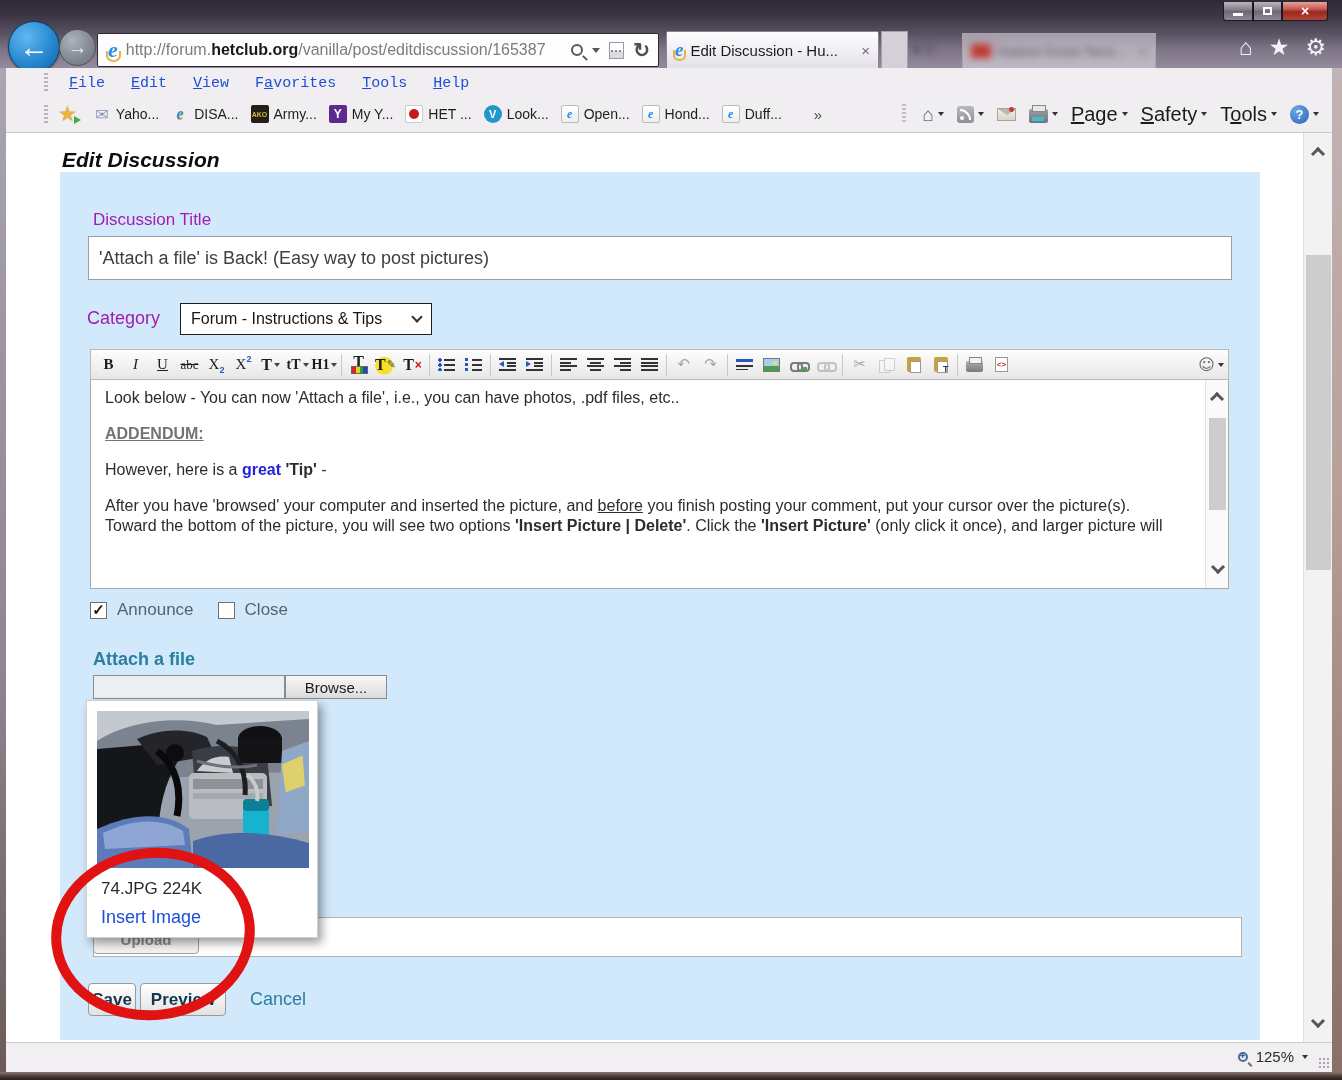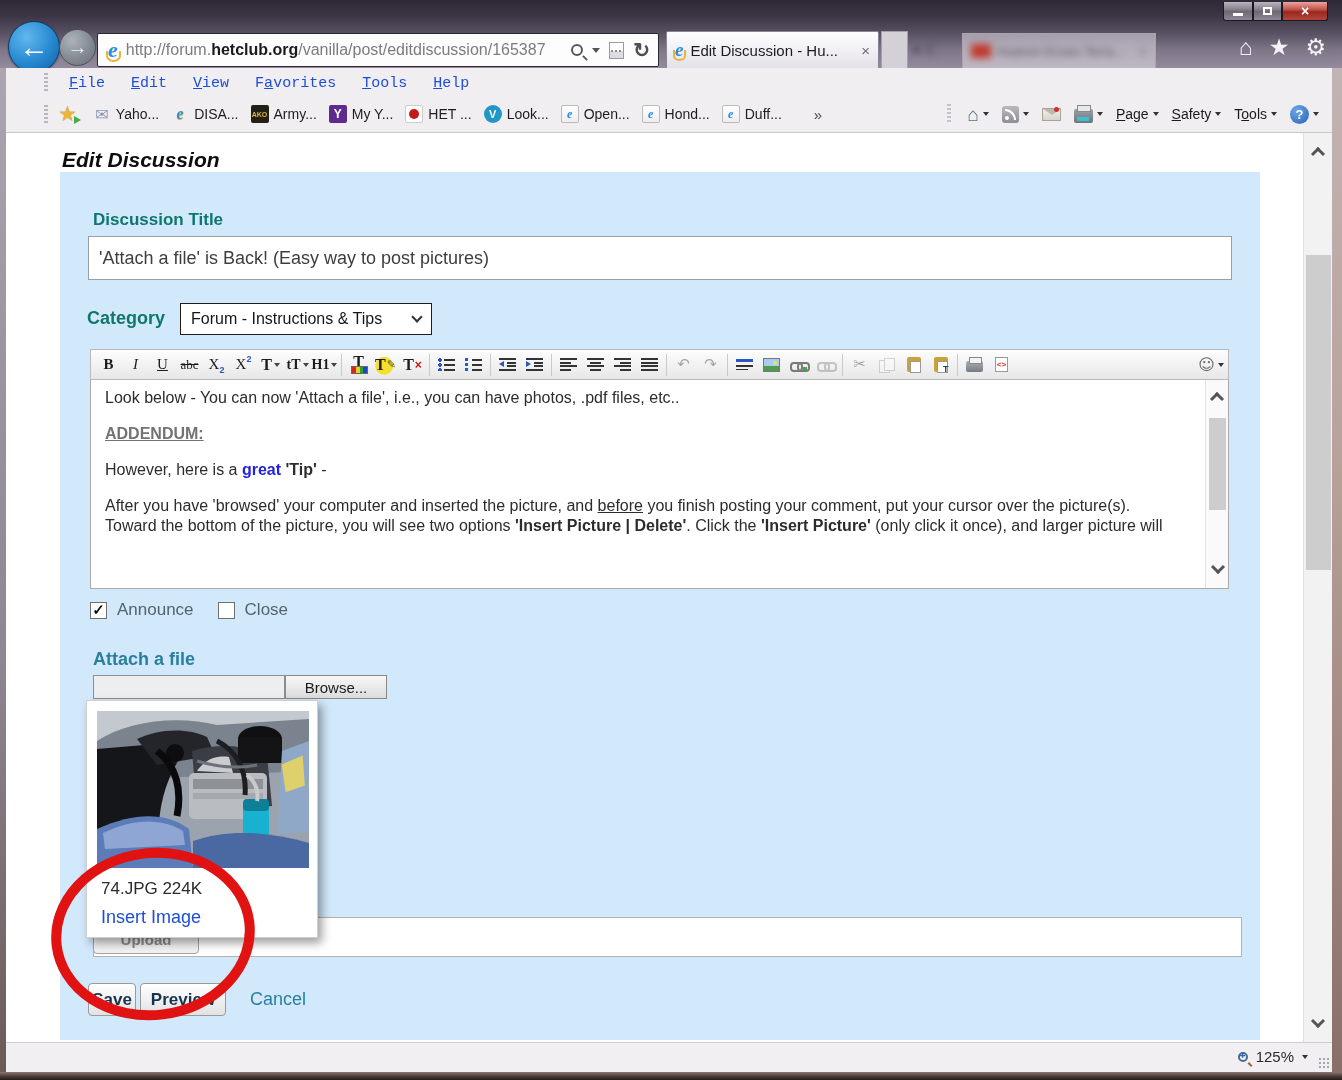--- a/index.html
+++ b/index.html
@@ -77,39 +77,39 @@
   .fav-y { background:#5f2a8e; color:#fff; font-weight:bold; font-size:12px; border-radius:2px; }
   .fav-het { background:#fff; border:1px solid #ccc; border-radius:2px; }
   .fav-het::before { content:""; width:10px; height:10px; border-radius:50%; background:#c41a1a; }
   .fav-vanilla { background:#2196c9; color:#fff; font-weight:bold; font-size:11px; border-radius:50%; }
   .fav-page { background:linear-gradient(180deg,#fff,#eee); border:1px solid #bbb; border-radius:2px; }
   .fav-page::before { content:"e"; font-family:"Liberation Serif",serif; font-style:italic; font-weight:bold; font-size:12px; color:#2a8de0; }
   .fav-more { font-size:15px; color:#4a4a4a; margin-left:26px; }
   .cmdbar { margin-left:auto; display:flex; align-items:center; gap:7px; padding-right:10px; }
   .cmd-sep { width:4px; height:20px; background:repeating-linear-gradient(180deg,#c5c1c9 0 2px,transparent 2px 4px); margin-right:6px; }
   .cmd-item { display:flex; align-items:center; gap:4px; padding:2px 3px; }
-  .cmd-label { font-size:14px; color:#1b1b1b; }
+  .cmd-label { font-size:20px; color:#1b1b1b; }
   .caret-sm { width:0; height:0; border-left:3.5px solid transparent; border-right:3.5px solid transparent; border-top:4px solid #333; display:inline-block; }
   .ico-home { font-size:19px; color:#5d6f80; line-height:1; }
   .ico-rss { width:17px; height:17px; border-radius:3px; background:linear-gradient(180deg,#b9b9bd,#8e8e94); position:relative; }
   .ico-rss::before { content:""; position:absolute; left:3px; bottom:3px; width:4px; height:4px; border-radius:50%; background:#fff; }
   .ico-rss::after { content:""; position:absolute; left:3px; bottom:3px; width:9px; height:9px; border:2px solid #fff; border-left:none; border-bottom:none; border-radius:0 100% 0 0; }
   .ico-mail { width:19px; height:13px; background:linear-gradient(180deg,#f2f0ec,#d8d4cc); border:1px solid #a9a49a; position:relative; }
   .ico-mail::before { content:""; position:absolute; left:0; top:0; border-left:9px solid transparent; border-right:9px solid transparent; border-top:6px solid #bdb8ae; }
   .ico-mail::after { content:""; position:absolute; right:1px; top:-2px; width:5px; height:5px; border-radius:50%; background:#c33; }
   .ico-print { width:19px; height:14px; position:relative; background:linear-gradient(180deg,#9aa0a6,#6e757b); border-radius:2px; margin-top:4px; }
   .ico-print::before { content:""; position:absolute; left:3px; top:-4px; width:12px; height:5px; background:#e8e8e8; border:1px solid #888; }
   .ico-print::after { content:""; position:absolute; left:3px; bottom:2px; width:12px; height:4px; background:#3fc0c8; }
   .ico-help { width:19px; height:19px; border-radius:50%; background:radial-gradient(circle at 35% 30%,#6aa7e8,#2a62b8); color:#fff; font-weight:bold; font-size:13px; display:flex; align-items:center; justify-content:center; }
 
   
   .content { position:absolute; left:6px; top:133px; width:1297px; height:909px; background:#fff; overflow:hidden; }
   .page-heading { position:absolute; left:56px; top:15px; font-size:21px; font-weight:bold; color:#0d0d0d;font-style:italic; }
   .panel { position:absolute; left:54px; top:39px; width:1200px; height:868px; background:#d2e9fb; }
-  .field-label { font-size:17px; font-weight:bold; color:#0f766e; }
+  .field-label { font-size:17px; font-weight:normal; color:#a21caf; }
   .lbl-title { position:absolute; left:33px; top:38px; }
   .title-input { position:absolute; left:28px; top:64px; width:1144px; height:44px; border:1px solid #98a0a6; background:#fff;
     font-size:18px; color:#3e3e3e; padding:0 10px; font-family:"Liberation Sans",sans-serif; }
   .lbl-category { position:absolute; left:27px; top:136px; font-size:18px; }
   .category-select { position:absolute; left:120px; top:131px; width:252px; height:32px; background:#fff; border:1px solid #1e1e1e;
     display:flex; align-items:center; padding:0 10px; font-size:16px; color:#161616; }
   .category-select .chev { margin-left:auto; }
   .chev { width:8px; height:8px; border-right:2px solid #333; border-bottom:2px solid #333; transform:rotate(45deg); display:inline-block; margin-top:-4px; }
 
   

